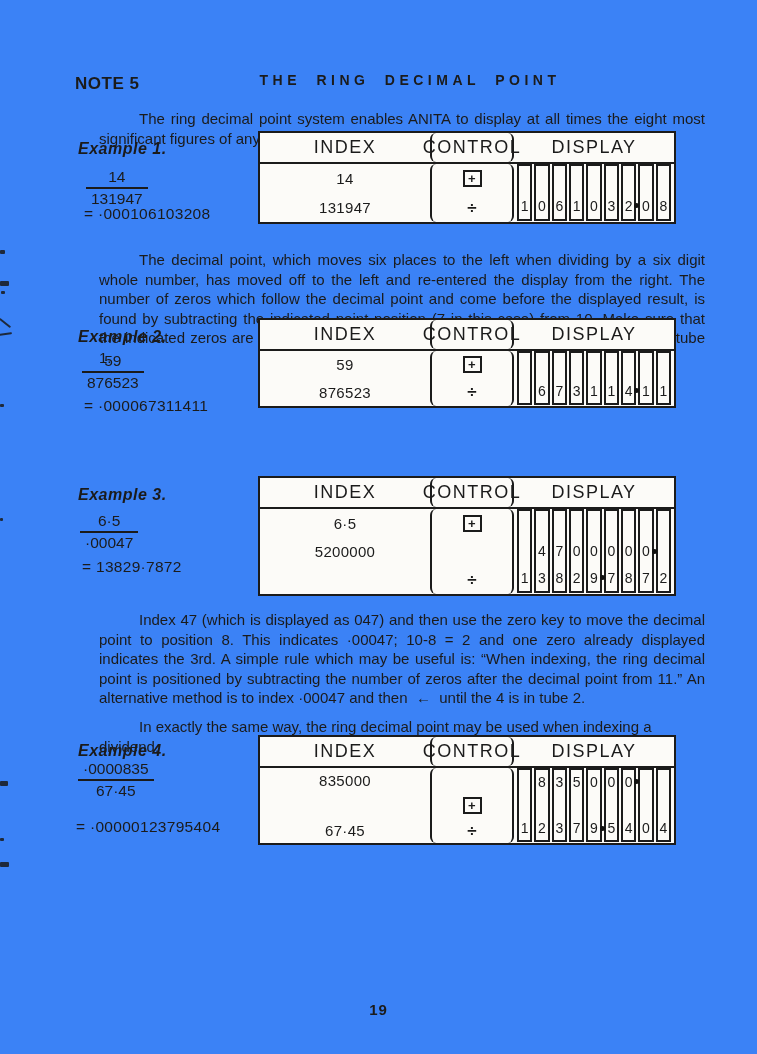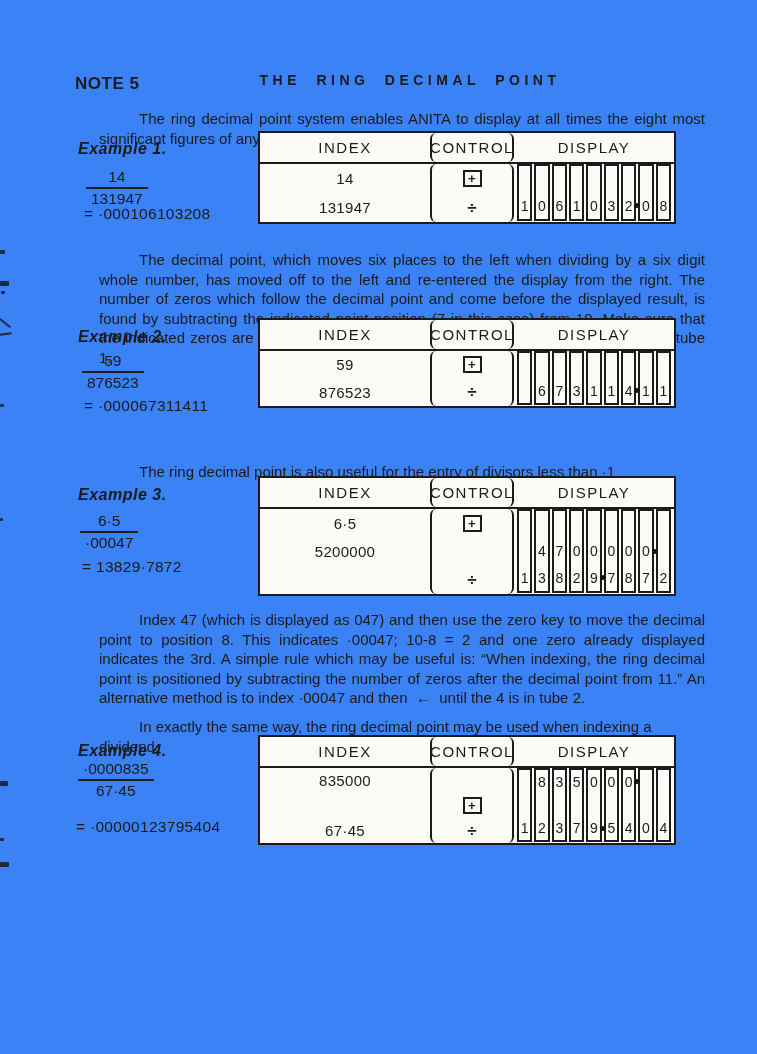--- a/index.html
+++ b/index.html
@@ -59,21 +59,21 @@
   }
   #table-0{top:131px;height:93px;}
   #table-1{top:318px;height:90px;}
   #table-2{top:476px;height:120px;}
   #table-3{top:735px;height:110px;}
   .table-header{
     display:flex;border-bottom:2px solid #1b1b1b;height:29px;flex:none;
   }
   .hcell{
     display:flex;align-items:center;justify-content:center;
-    font-size:15px;letter-spacing:1.5px;box-sizing:border-box;
+    font-size:18px;letter-spacing:1.5px;box-sizing:border-box;
   }
   .hcell.index, .bcol.index{width:170px;flex:none;}
   .hcell.control, .bcol.control{
     width:84px;flex:none;
     border-left:2px solid #1b1b1b;border-right:2px solid #1b1b1b;border-radius:6px;
   }
   .hcell.display, .bcol.display{flex:1;}
   .table-body{flex:1;display:flex;min-height:0;}
   .bcol{box-sizing:border-box;display:flex;flex-direction:column;}
   .cell-slot{
@@ -121,21 +121,20 @@
 </head>
 <body>
 
 <div class="page">
 
   <span class="note-label">NOTE 5</span>
   <h1 class="page-title">THE RING DECIMAL POINT</h1>
 
   <p class="para" id="intro">The ring decimal point system enables ANITA to display at all times the eight most significant figures of any result.</p>
   <p class="para" id="para-after-ex1">The decimal point, which moves six places to the left when dividing by a six digit whole number, has moved off to the left and re-entered the display from the right. The number of zeros which follow the decimal point and come before the displayed result, is found by subtracting the indicated point position (7 in this case) from 10. Make sure that the indicated zeros are followed by all the figures in the display including any zero in tube 1.</p>
-  <p class="para single" id="line-before-ex3">The ring decimal point is also useful for the entry of divisors less than ·1</p>
   <p class="para" id="para-after-ex3">Index 47 (which is displayed as 047) and then use the zero key to move the decimal point to position 8. This indicates ·00047; 10-8 = 2 and one zero already displayed indicates the 3rd. A simple rule which may be useful is: “When indexing, the ring decimal point is positioned by subtracting the number of zeros after the decimal point from 11.” An alternative method is to index ·00047 and then &nbsp;←&nbsp; until the 4 is in tube 2.</p>
   <p class="para single" id="line-before-ex4">In exactly the same way, the ring decimal point may be used when indexing a dividend.</p>
 
   <span class="example-label" id="ex0-label">Example 1.</span>
   <span class="fraction" id="ex0-frac">
     <span class="frac-num">14</span>
     <span class="frac-den">131947</span>
   </span>
   <span class="result" id="ex0-result">= ·000106103208</span>
 
@@ -517,20 +516,21 @@
             <div class="tube-slot"></div>
             <div class="tube-slot"></div>
             <div class="tube-slot">
               <span class="digit">4</span>
             </div>
           </div>
         </div>
     </div>
   </div>
 
+  <div class="page-number">19</div>
 
   <span class="artifact a1"></span>
   <span class="artifact a2"></span>
   <span class="artifact a3"></span>
   <span class="artifact a4"></span>
   <span class="artifact a5"></span>
   <span class="artifact a6"></span>
   <span class="artifact a7"></span>
   <span class="artifact a8"></span>
   <span class="artifact a9"></span>

